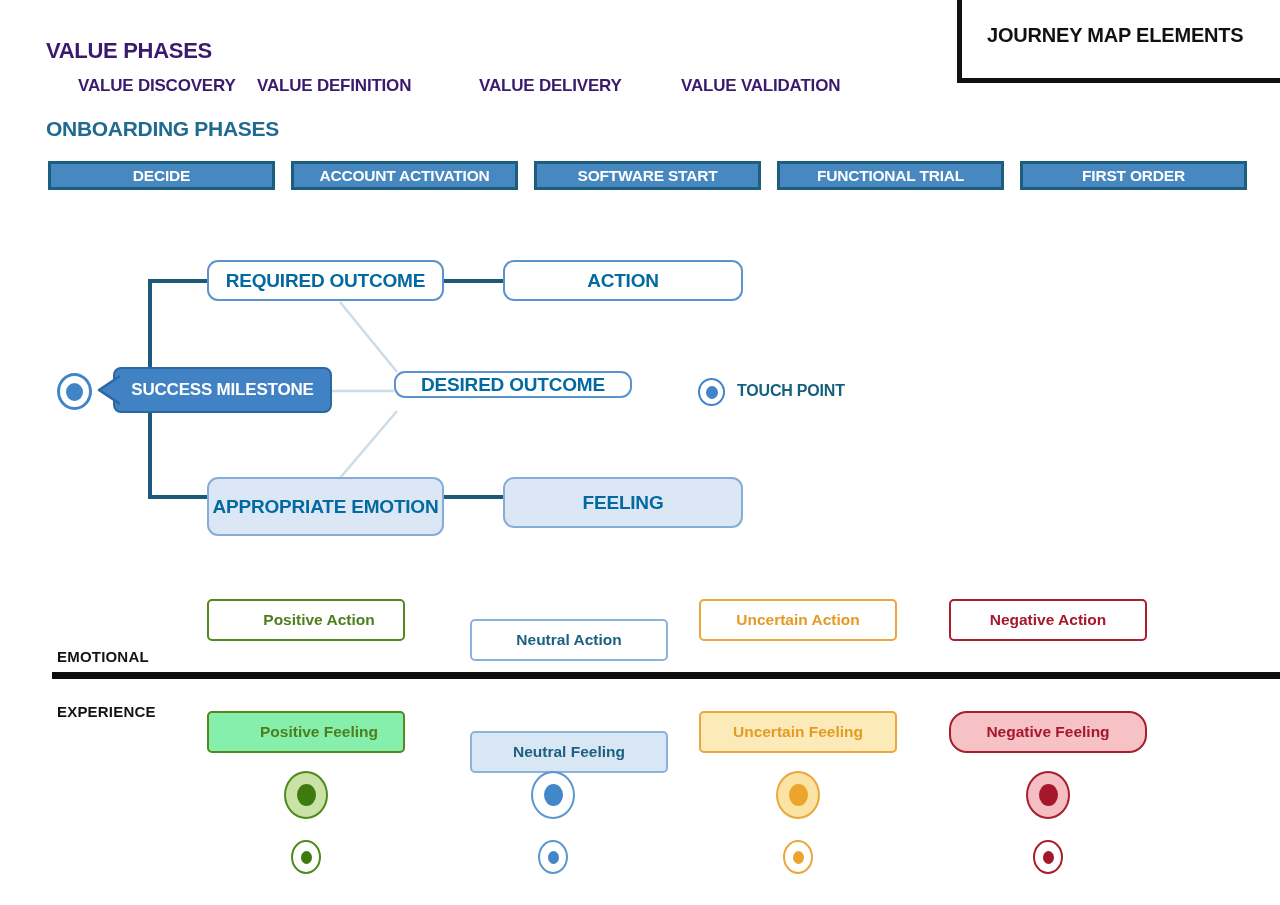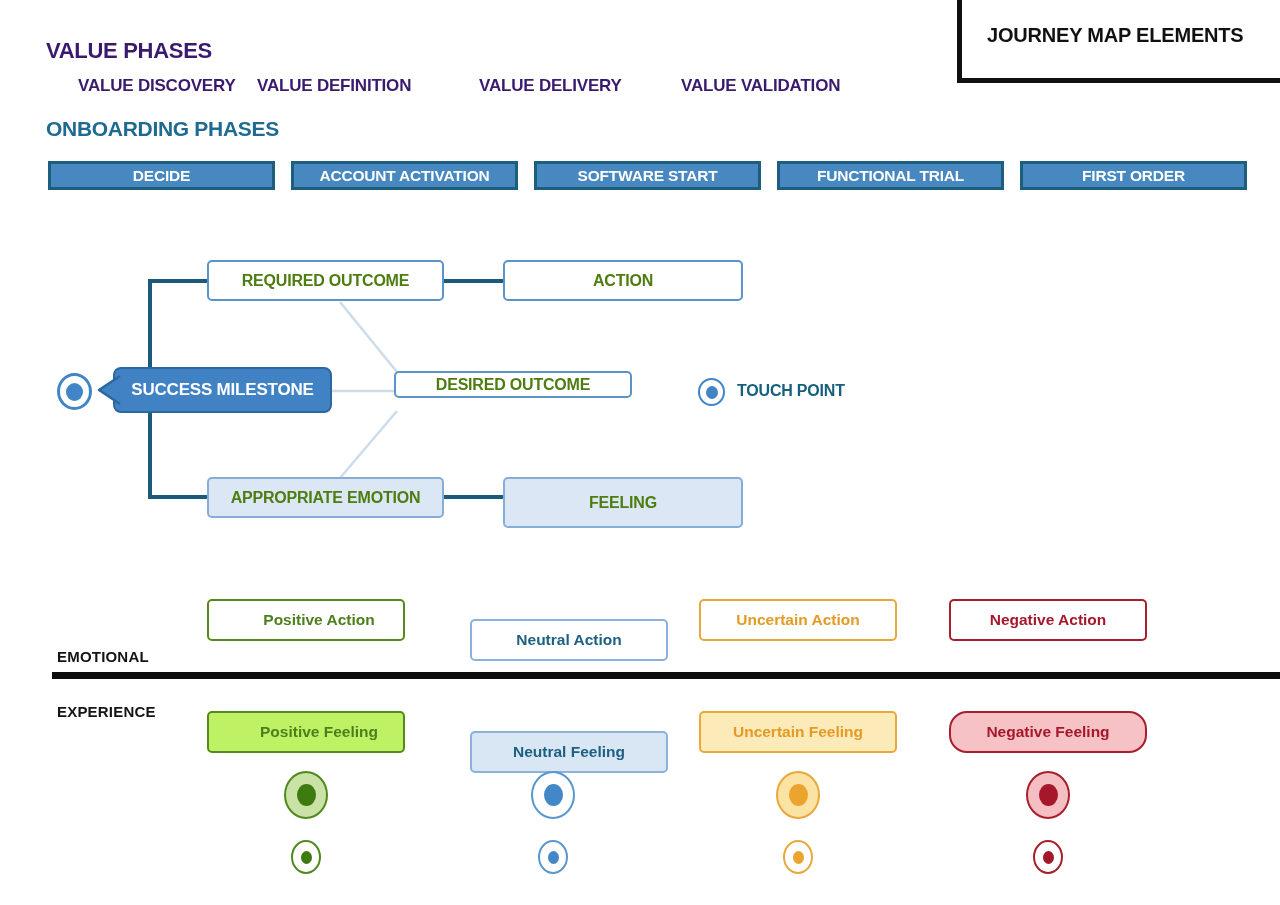--- a/index.html
+++ b/index.html
@@ -17,27 +17,27 @@
   .ob-title{left:46px;top:117px;font-size:21px;color:#1e6a90;letter-spacing:-0.3px;}
 
   
   .phase{top:161px;width:227px;height:29px;background:#4788c0;border:3px solid #1d5d7e;
          box-sizing:border-box;display:flex;align-items:center;justify-content:center;
          color:#fff;font-size:15.5px;letter-spacing:-0.2px;}
   .ph0{left:48px;} .ph1{left:291px;} .ph2{left:534px;} .ph3{left:777px;} .ph4{left:1020px;}
 
   
   .fbox{display:flex;align-items:center;justify-content:center;box-sizing:border-box;
-        background:#fff;border:2px solid #5b94cb;border-radius:5px;color:#4d7c0f;
-        font-size:16px;letter-spacing:-0.2px;z-index:2;}
+        background:#fff;border:2px solid #5b94cb;border-radius:11px;color:#0369a1;
+        font-size:19px;letter-spacing:-0.2px;z-index:2;}
   .fbox.tint{background:#dbe7f4;border-color:#85add8;}
   .b-req{left:207px;top:260px;width:237px;height:41px;}
   .b-act{left:503px;top:260px;width:240px;height:41px;}
   .b-des{left:394px;top:371px;width:238px;height:27px;}
-  .b-emo{left:207px;top:477px;width:237px;height:41px;}
+  .b-emo{left:207px;top:477px;width:237px;height:59px;}
   .b-feel{left:503px;top:477px;width:240px;height:51px;text-align:right;}
   .b-mile{left:113px;top:367px;width:219px;height:46px;background:#4182c4;
           border:2.5px solid #2b689f;border-radius:8px;color:#fff;font-size:17px;z-index:2;}
 
   
   .tp{border-radius:50%;background:#fff;box-sizing:border-box;display:flex;
       align-items:center;justify-content:center;z-index:2;}
   .tp .dot{border-radius:50%;background:#4285c6;}
   .tp-big{left:57px;top:373px;width:35px;height:37px;border:3px solid #4285c6;}
   .tp-big .dot{width:17px;height:18px;}
@@ -54,21 +54,21 @@
   .divider{left:52px;top:672px;width:1228px;height:7px;background:#0d0d0d;}
 
   .chip{display:flex;align-items:center;justify-content:center;box-sizing:border-box;
         background:#fff;border-radius:5px;font-size:15.5px;width:198px;height:42px;}
   .a-row{top:599px;} .f-row{top:711px;}
   .col0{left:207px;} .col1{left:470px;margin-top:20px;} .col2{left:699px;} .col3{left:949px;}
   .t-pos{border:2px solid #54891e;color:#4c7f1c;padding-left:26px;}
   .t-neu{border:2px solid #8ab2dc;color:#1d6082;}
   .t-unc{border:2px solid #eaa83c;color:#e39b25;}
   .t-neg{border:2px solid #a81e2d;color:#a5182b;}
-  .fill-pos{background:#bef264;}
+  .fill-pos{background:#86efac;}
   .fill-neu{background:#d9e6f4;}
   .fill-unc{background:#fdeab9;}
   .fill-neg{background:#f6c2c6;border-radius:18px;}
 
   
   .circ{border-radius:50%;background:#fff;box-sizing:border-box;display:flex;
         align-items:center;justify-content:center;}
   .circ .dot{border-radius:50%;}
   .circ-lg{top:771px;width:44px;height:48px;border-width:2.5px;border-style:solid;}
   .circ-lg .dot{width:19px;height:22px;}

